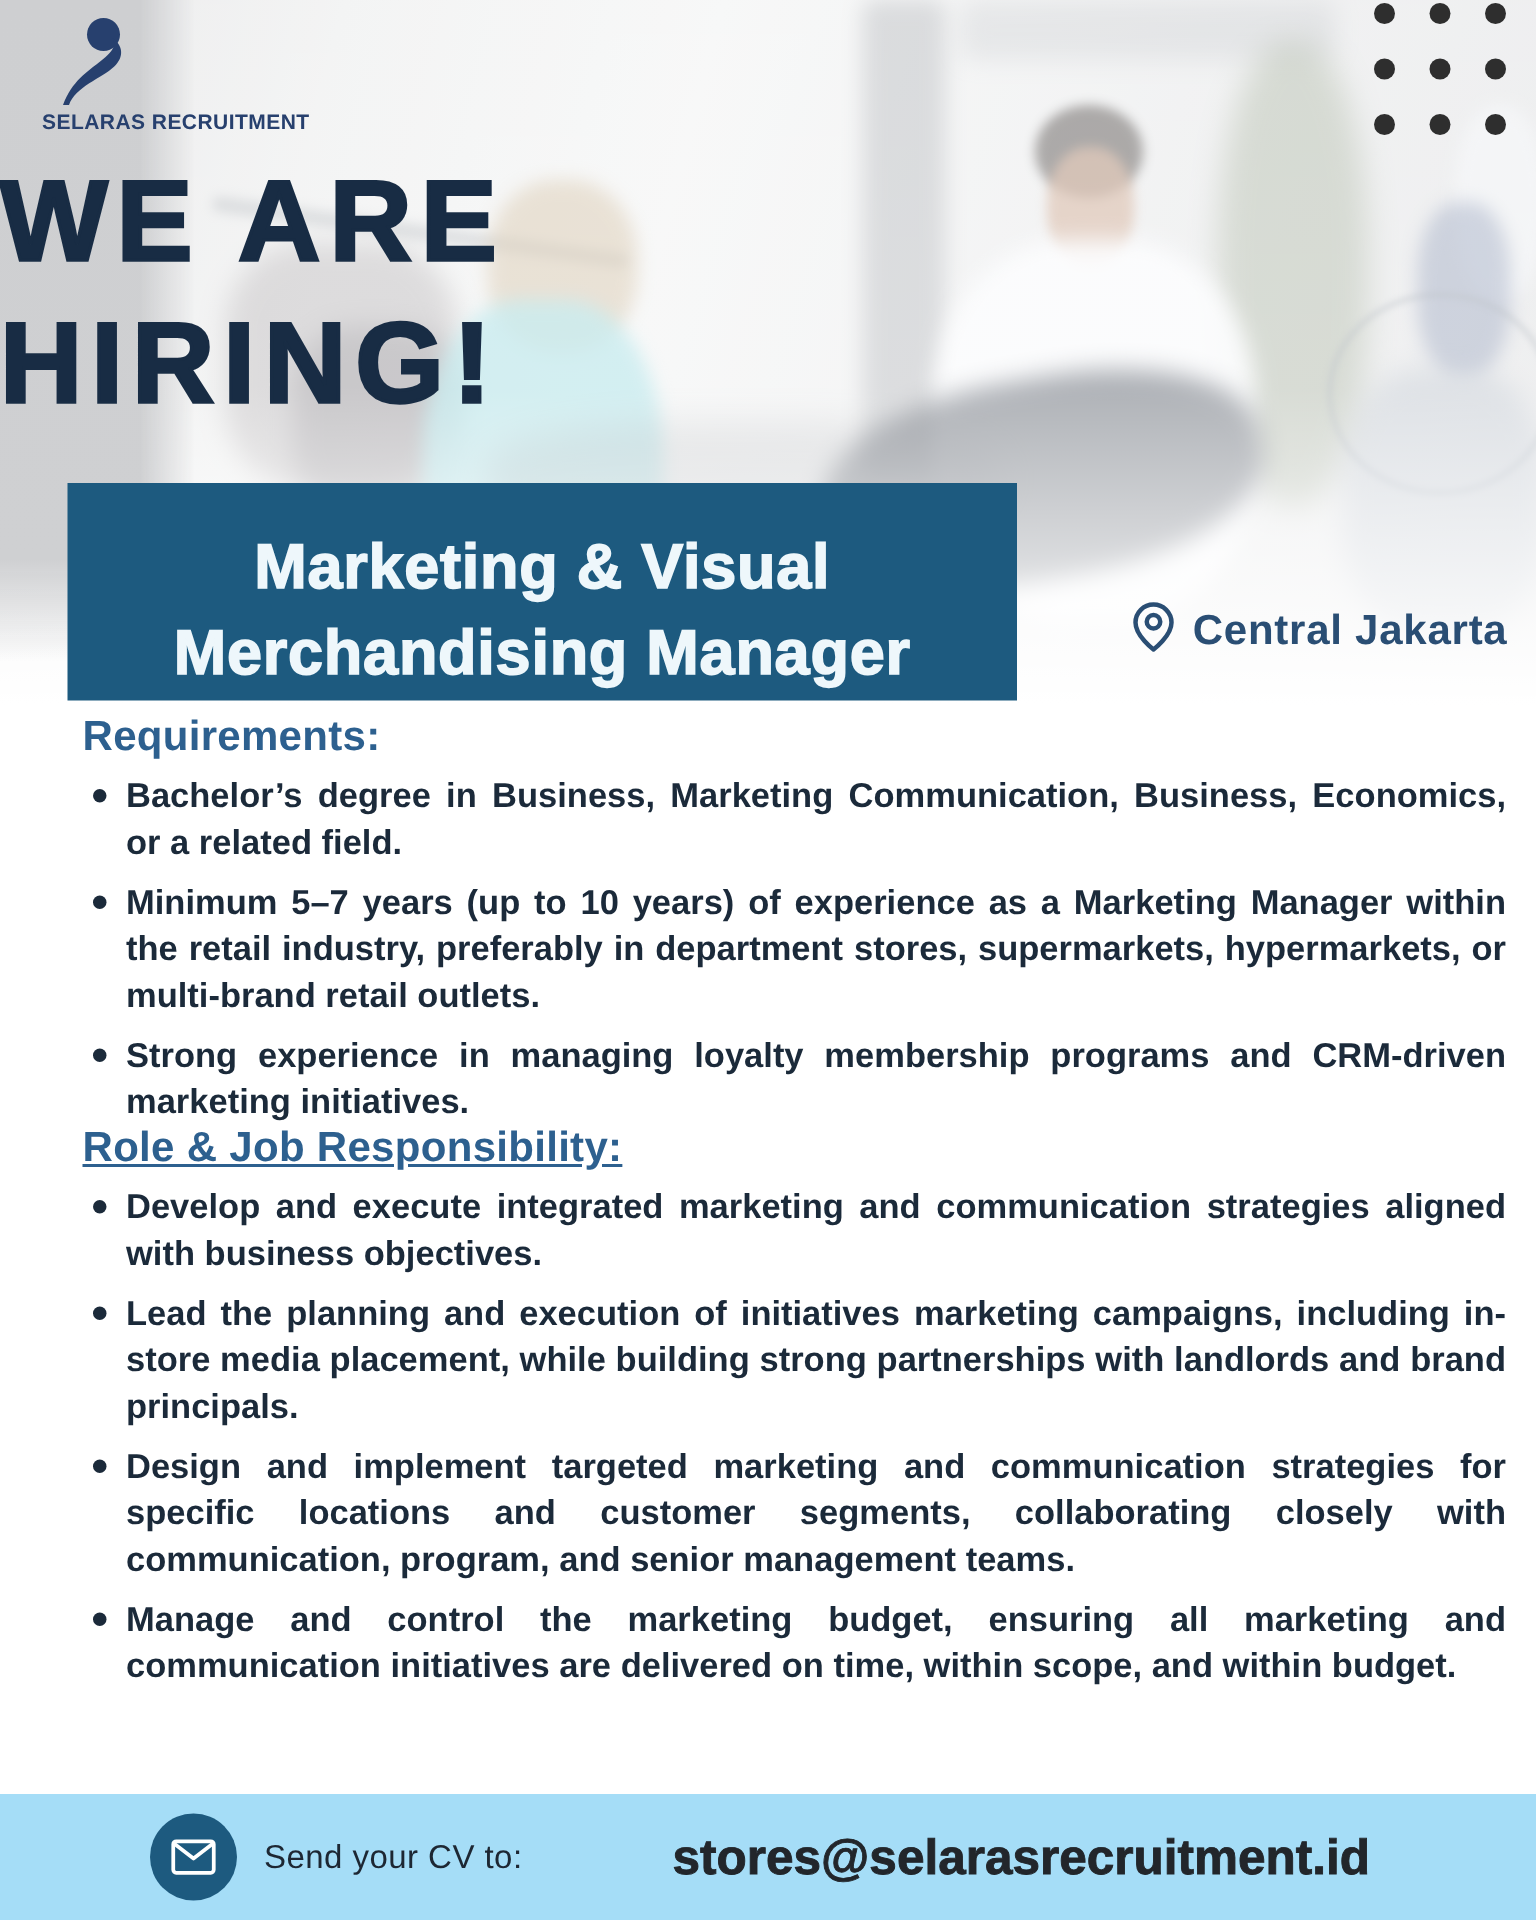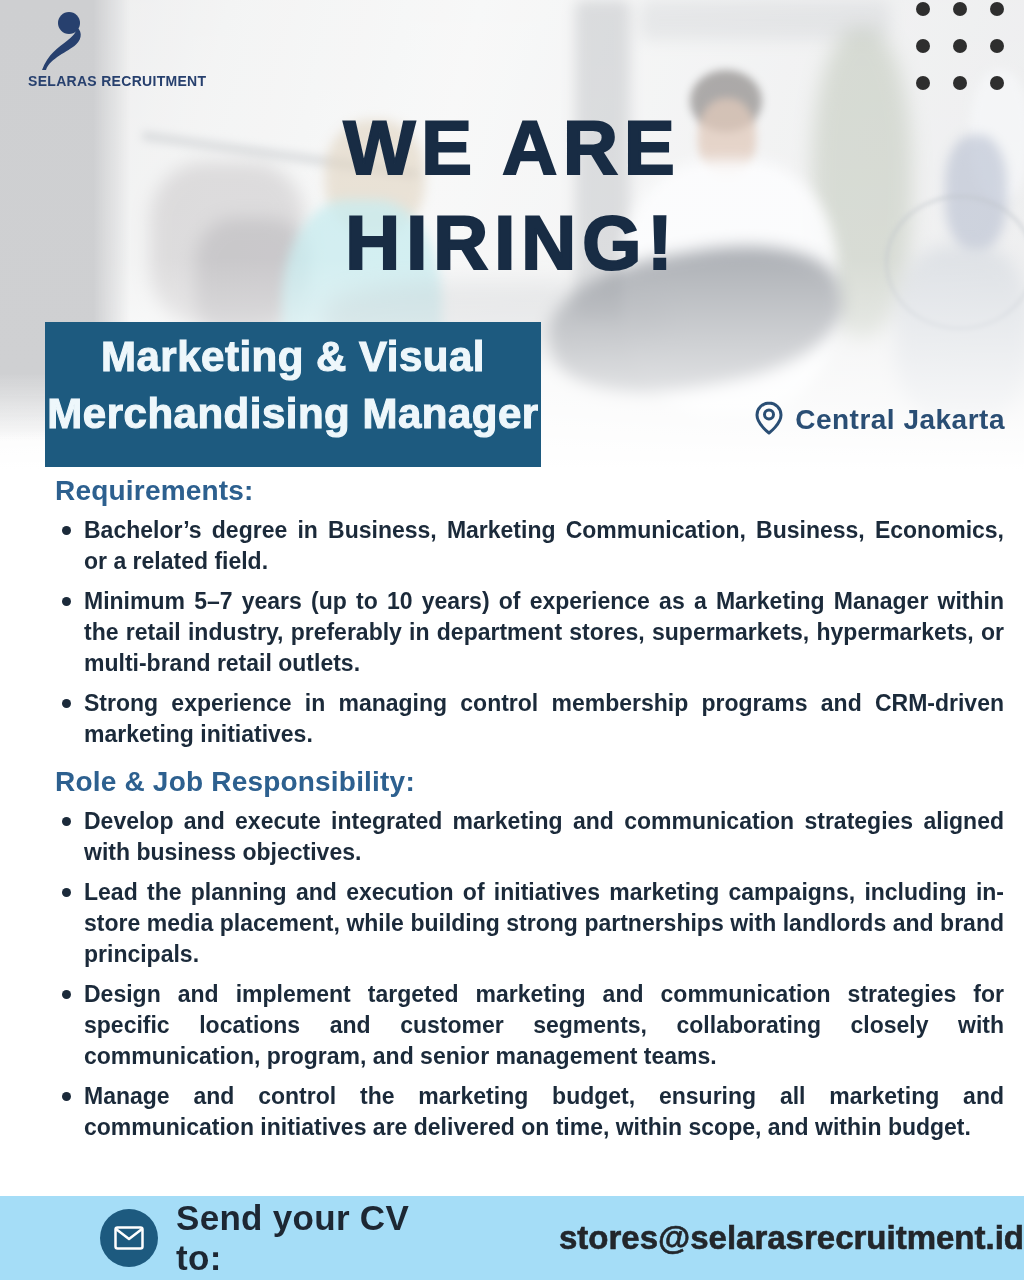--- a/index.html
+++ b/index.html
@@ -43,51 +43,51 @@
   
   .logo{position:absolute;left:28px;top:12px;z-index:5;width:200px;}
   .logo svg{display:block;margin-left:14px;}
   .logo-text{margin-top:3px;font-size:14px;font-weight:bold;letter-spacing:.3px;color:var(--logo-navy);white-space:nowrap;}
 
   
   .dots{position:absolute;top:2px;right:20px;z-index:5;display:grid;grid-template-columns:repeat(3,14px);gap:23px;}
   .dots i{display:block;width:14px;height:14px;border-radius:50%;background:var(--dot-gray);}
 
   
-  .headline{position:absolute;left:0;right:0;top:100px;z-index:5;text-align:center;
+  .headline{position:absolute;left:0;right:0;top:100px;z-index:5;
     font-weight:bold;font-size:76px;line-height:95px;letter-spacing:6px;color:var(--headline);
     -webkit-text-stroke:2.2px var(--headline);}
 
   
-  .banner{position:absolute;left:45px;top:322px;width:496px;height:145px;z-index:6;background:var(--accent);
-    text-align:center;padding-top:6px;}
+  .banner{position:absolute;left:45px;top:322px;width:633px;height:145px;z-index:6;background:var(--accent);
+    text-align:center;padding-top:27px;}
   .banner div{font-size:42px;line-height:57px;font-weight:bold;color:var(--banner-text);
     -webkit-text-stroke:1.1px var(--banner-text);letter-spacing:.5px;}
 
   
   .location{position:absolute;right:19px;top:400px;z-index:5;display:flex;align-items:flex-end;gap:11px;}
   .location span{font-size:28px;font-weight:bold;color:var(--location-blue);letter-spacing:.5px;}
 
   
   .content{position:absolute;left:0;top:476px;width:1024px;padding:0 20px 0 55px;z-index:4;}
   .content h2{font-size:28px;line-height:30px;font-weight:bold;color:var(--heading);margin-bottom:9px;letter-spacing:.2px;}
-  .content h2.second{margin-top:17px;}
+  .content h2.second{margin-top:0;text-decoration:underline;}
   .content ul{list-style:none;}
   .content li{position:relative;padding-left:29px;font-size:23px;line-height:31px;font-weight:bold;
     color:var(--body-text);text-align:justify;margin-bottom:9px;}
   .content li::before{content:"";position:absolute;left:7px;top:11px;width:9px;height:9px;border-radius:50%;
     background:var(--body-text);}
   .content li:last-child{margin-bottom:0;}
 
   
   .footer{position:absolute;left:0;bottom:0;width:1024px;height:84px;background:var(--footer-bg);
     display:flex;align-items:center;padding-left:100px;z-index:4;}
   .mail-circle{width:58px;height:58px;border-radius:50%;background:var(--accent);
     display:flex;align-items:center;justify-content:center;flex:0 0 auto;}
-  .footer-label{margin-left:18px;font-size:35px;color:#1d2733;letter-spacing:.3px;font-weight:bold;}
+  .footer-label{margin-left:18px;font-size:22px;color:#1d2733;letter-spacing:.3px;}
   .footer-email{margin-left:100px;font-size:33px;font-weight:bold;color:#22262b;-webkit-text-stroke:.6px #22262b;}
 </style>
 </head>
 <body>
 
 <div class="poster">
 
   <div class="hero">
     <div class="blob b-frame1"></div>
     <div class="blob b-frame2"></div>
@@ -146,21 +146,21 @@
       </svg>
       <span>Central Jakarta</span>
     </div>
   </div>
 
   <div class="content">
     <h2>Requirements:</h2>
     <ul>
       <li>Bachelor’s degree in Business, Marketing Communication, Business, Economics, or a related field.</li>
       <li>Minimum 5–7 years (up to 10 years) of experience as a Marketing Manager within the retail industry, preferably in department stores, supermarkets, hypermarkets, or multi-brand retail outlets.</li>
-      <li>Strong experience in managing control membership programs and CRM-driven marketing initiatives.</li>
+      <li>Strong experience in managing loyalty membership programs and CRM-driven marketing initiatives.</li>
     </ul>
 
     <h2 class="second">Role &amp; Job Responsibility:</h2>
     <ul>
       <li>Develop and execute integrated marketing and communication strategies aligned with business objectives.</li>
       <li>Lead the planning and execution of initiatives marketing campaigns, including in-store media placement, while building strong partnerships with landlords and brand principals.</li>
       <li>Design and implement targeted marketing and communication strategies for specific locations and customer segments, collaborating closely with communication, program, and senior management teams.</li>
       <li>Manage and control the marketing budget, ensuring all marketing and communication initiatives are delivered on time, within scope, and within budget.</li>
     </ul>
   </div>

